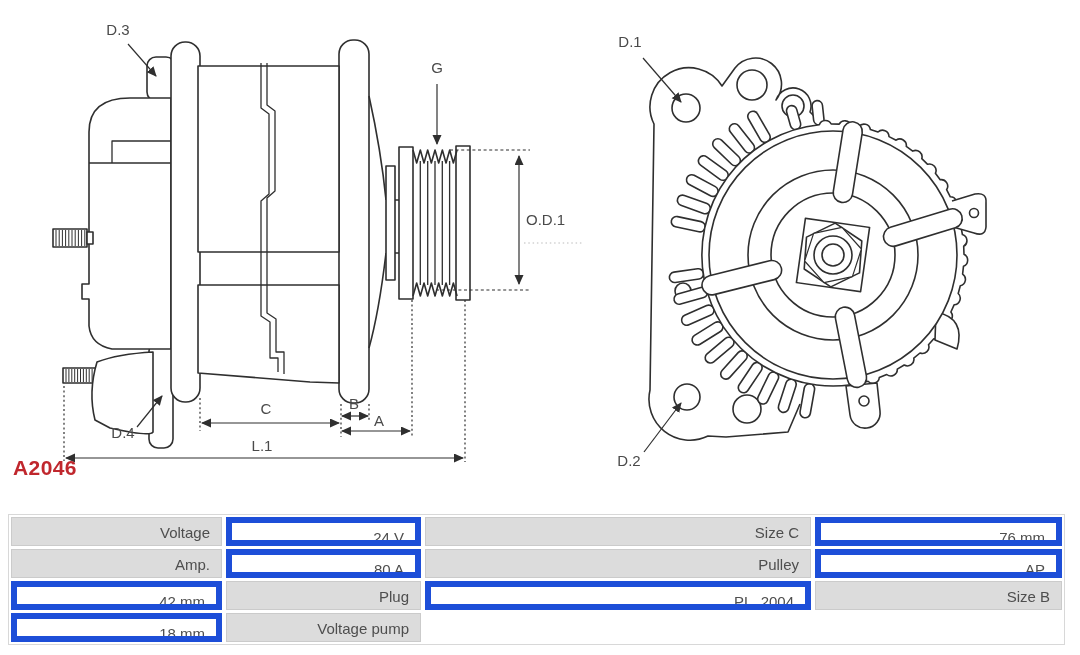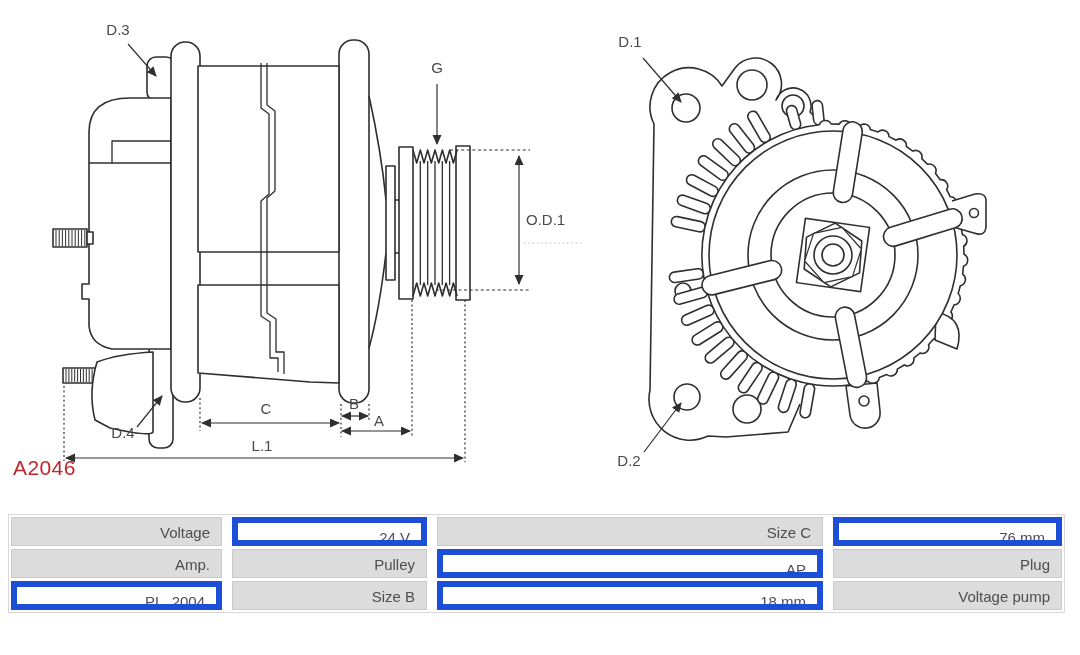--- a/index.html
+++ b/index.html
@@ -1,23 +1,23 @@
 <!DOCTYPE html>
 <html><head>
 <meta charset="utf-8">
 <style>
   html,body{margin:0;padding:0;background:#fff;}
   .screen{position:relative;width:1080px;height:655px;background:#fff;overflow:hidden;
           font-family:"Liberation Sans",sans-serif;}
   .diagram-svg{position:absolute;left:0;top:0;}
   .diagram-svg text{font-family:"Liberation Sans",sans-serif;fill:#4a4a4a;font-size:15px;}
-  .part-title{position:absolute;left:13px;top:456px;font-size:21px;letter-spacing:.4px;color:#c0272d;}
+  .part-title{position:absolute;left:13px;top:456px;font-size:21px;letter-spacing:.4px;color:#c0272d;font-weight:bold;}
   .spec-table{position:absolute;left:8px;top:514px;width:1057px;box-sizing:border-box;
               border:1px solid #d8d8d8;background:#fff;padding:2px;
-              display:grid;grid-template-columns:211px 195px 386px 1fr;gap:3px 10px;}
+              display:grid;grid-template-columns:211px 195px 386px 1fr;gap:3px 4px;}
   .cell{height:29px;line-height:29px;font-size:15px;color:#4e4e4e;text-align:right;
         padding-right:11px;box-sizing:border-box;white-space:nowrap;overflow:hidden;}
   .lbl{background:#dcdcdc;border:1px solid #cbcbcb;}
   .val{background:#fff;border:6px solid #1d4ed8;}
 </style>
 </head>
 <body>
 
 <div class="screen">
 
@@ -163,23 +163,25 @@
 
   <div class="part-title" style="color: rgb(192, 39, 45);">A2046</div>
 
   <div class="spec-table">
     <div class="cell lbl">Voltage</div>
     <div class="cell val">24 V</div>
     <div class="cell lbl">Size C</div>
     <div class="cell val">76 mm</div>
 
     <div class="cell lbl">Amp.</div>
+    <div class="cell val">80 A</div>
     <div class="cell lbl">Pulley</div>
     <div class="cell val">AP</div>
 
+    <div class="cell val">42 mm</div>
     <div class="cell lbl">Plug</div>
     <div class="cell val">PL_2004</div>
 
     <div class="cell lbl">Size B</div>
     <div class="cell val">18 mm</div>
     <div class="cell lbl">Voltage pump</div>
   </div>
 </div>
 
 </body></html>

